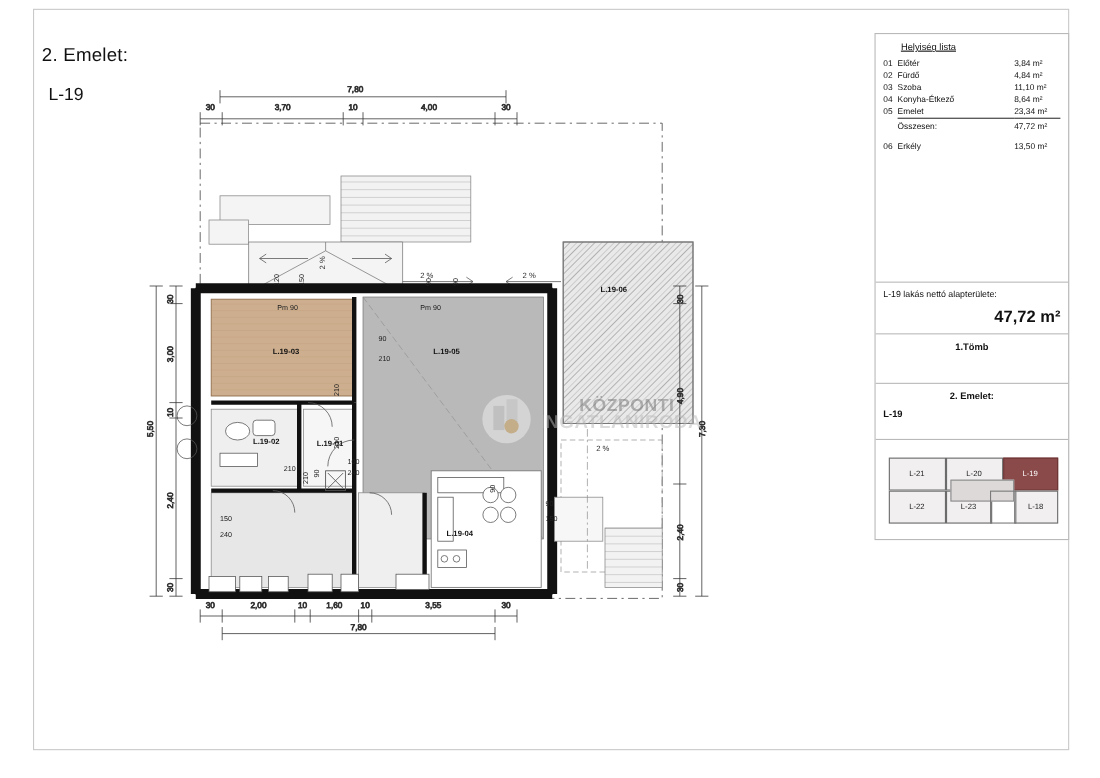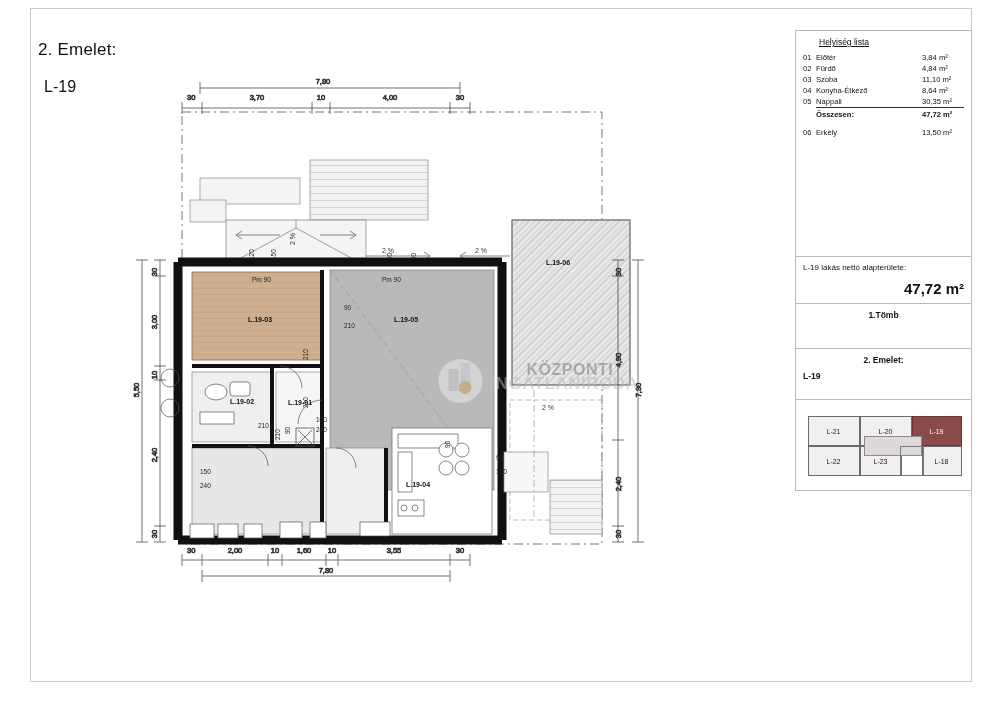--- a/index.html
+++ b/index.html
@@ -14,21 +14,21 @@
   
   .rp{position:absolute;left:795px;top:30px;width:175px;border:1px solid #b9b9b9;background:#fff;}
   .rp-box{border-bottom:1px solid #b9b9b9;padding:6px 7px;}
   .rp-box:last-child{border-bottom:none;}
   .rp-head{font-size:8.5px;text-decoration:underline;margin-bottom:5px;color:#111;padding-left:16px;}
   .room-row{display:flex;font-size:7.6px;line-height:11px;color:#111;}
   .room-no{width:13px;}
   .room-nm{flex:1;}
   .room-ar{width:42px;text-align:left;}
   .room-row.ul .room-nm,.room-row.ul .room-ar{border-bottom:1px solid #333;}
-  .room-row.total{font-weight:bold;margin-top:1px;}
+  .room-row.total{font-weight:normal;margin-top:1px;}
   .room-row.gap{margin-top:7px;}
   .rp-area-label{font-size:8px;color:#111;}
   .rp-area-val{font-size:15px;font-weight:bold;text-align:right;margin-top:8px;color:#111;}
   .rp-line{font-size:8.5px;font-weight:bold;color:#111;text-align:center;}
   .rp-line2{font-size:8.5px;font-weight:bold;color:#111;margin-top:6px;}
   .rp-pad{height:46px;}
   .rp-pad2{height:20px;}
 
   
   .keyplan{position:relative;width:160px;height:70px;margin:6px auto 2px auto;}
@@ -77,22 +77,22 @@
         <span class="room-nm">Szoba</span>
         <span class="room-ar">11,10 m²</span>
       </div>
       <div class="room-row">
         <span class="room-no">04</span>
         <span class="room-nm">Konyha-Étkező</span>
         <span class="room-ar">8,64 m²</span>
       </div>
       <div class="room-row ul">
         <span class="room-no">05</span>
-        <span class="room-nm">Nappali</span>
-        <span class="room-ar">30,35 m²</span>
+        <span class="room-nm">Emelet</span>
+        <span class="room-ar">23,34 m²</span>
       </div>
       <div class="room-row total">
         <span class="room-no"></span>
         <span class="room-nm">Összesen:</span>
         <span class="room-ar">47,72 m²</span>
       </div>
       <div class="room-row gap">
         <span class="room-no">06</span>
         <span class="room-nm">Erkély</span>
         <span class="room-ar">13,50 m²</span>

